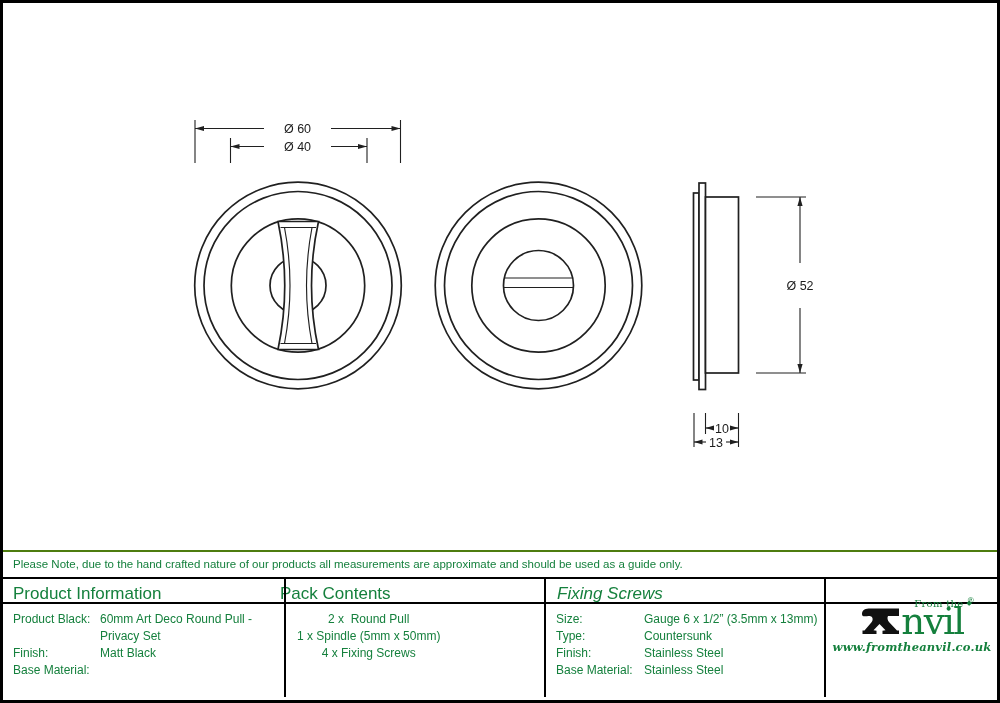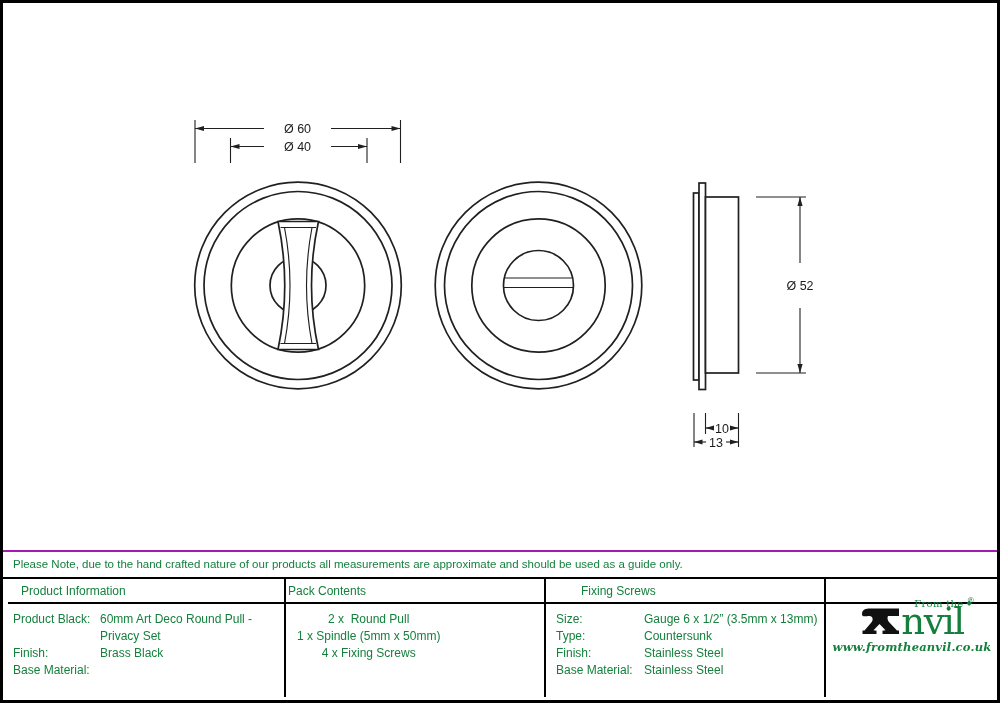--- a/index.html
+++ b/index.html
@@ -25,36 +25,35 @@
   .drawing-svg .thin    { fill: none; stroke: #202020; stroke-width: 1.15; }
   .drawing-svg .dimline { fill: none; stroke: #202020; stroke-width: 1.1; }
   .drawing-svg .arrow   { fill: #202020; stroke: none; }
   .drawing-svg text {
     font-family: "Liberation Sans", sans-serif;
     font-size: 12.5px; fill: #1c1c1c;
   }
   
   .note-bar {
     position: absolute; left: 0; right: 0; top: 550px; height: 29px;
-    border-top: 2px solid #a21caf; border-bottom: 2px solid #000;
+    border-top: 2px solid #4d7c0f; border-bottom: 2px solid #000;
     padding: 6px 0 0 13px;
     font-size: 11.5px;
     background: #fff;
   }
   
   .thead {
     position: absolute; left: 0; right: 0; top: 579px; height: 25px;
     border-bottom: 2px solid #000;
-    font-size: 12px;
-    margin-left: 8px;
+    font-size: 17px;
   }
   .thead span { position: absolute; top: 5px; white-space: nowrap; }
   .th-product { left: 13px; }
   .th-pack    { left: 280px; }
-  .th-fixing  { left: 573px; }
+  .th-fixing  { left: 557px; font-style: italic; }
   .col-line {
     position: absolute; width: 2px; top: 579px; height: 118px;
     background: #000;
   }
   .col-line-1 { left: 284px; }
   .col-line-2 { left: 544px; }
   .col-line-3 { left: 824px; }
   .cell { position: absolute; top: 611px; font-size: 12px; line-height: 17px; }
   .kv-grid { display: grid; grid-template-columns: 87px 182px; }
   .kv-grid .v { }
@@ -187,21 +186,21 @@
   </div>
   <div class="col-line col-line-1"></div>
   <div class="col-line col-line-2"></div>
   <div class="col-line col-line-3"></div>
 
   <div class="cell cell-product">
     <div class="kv-grid">
       <div>Product Black:</div>
       <div class="v">60mm Art Deco Round Pull - Privacy Set</div>
       <div>Finish:</div>
-      <div class="v">Brass Black</div>
+      <div class="v">Matt Black</div>
       <div>Base Material:</div>
     </div>
   </div>
 
   <div class="cell cell-pack pack-list">
     <div>2 x  Round Pull</div>
     <div>1 x Spindle (5mm x 50mm)</div>
     <div>4 x Fixing Screws</div>
   </div>
 

